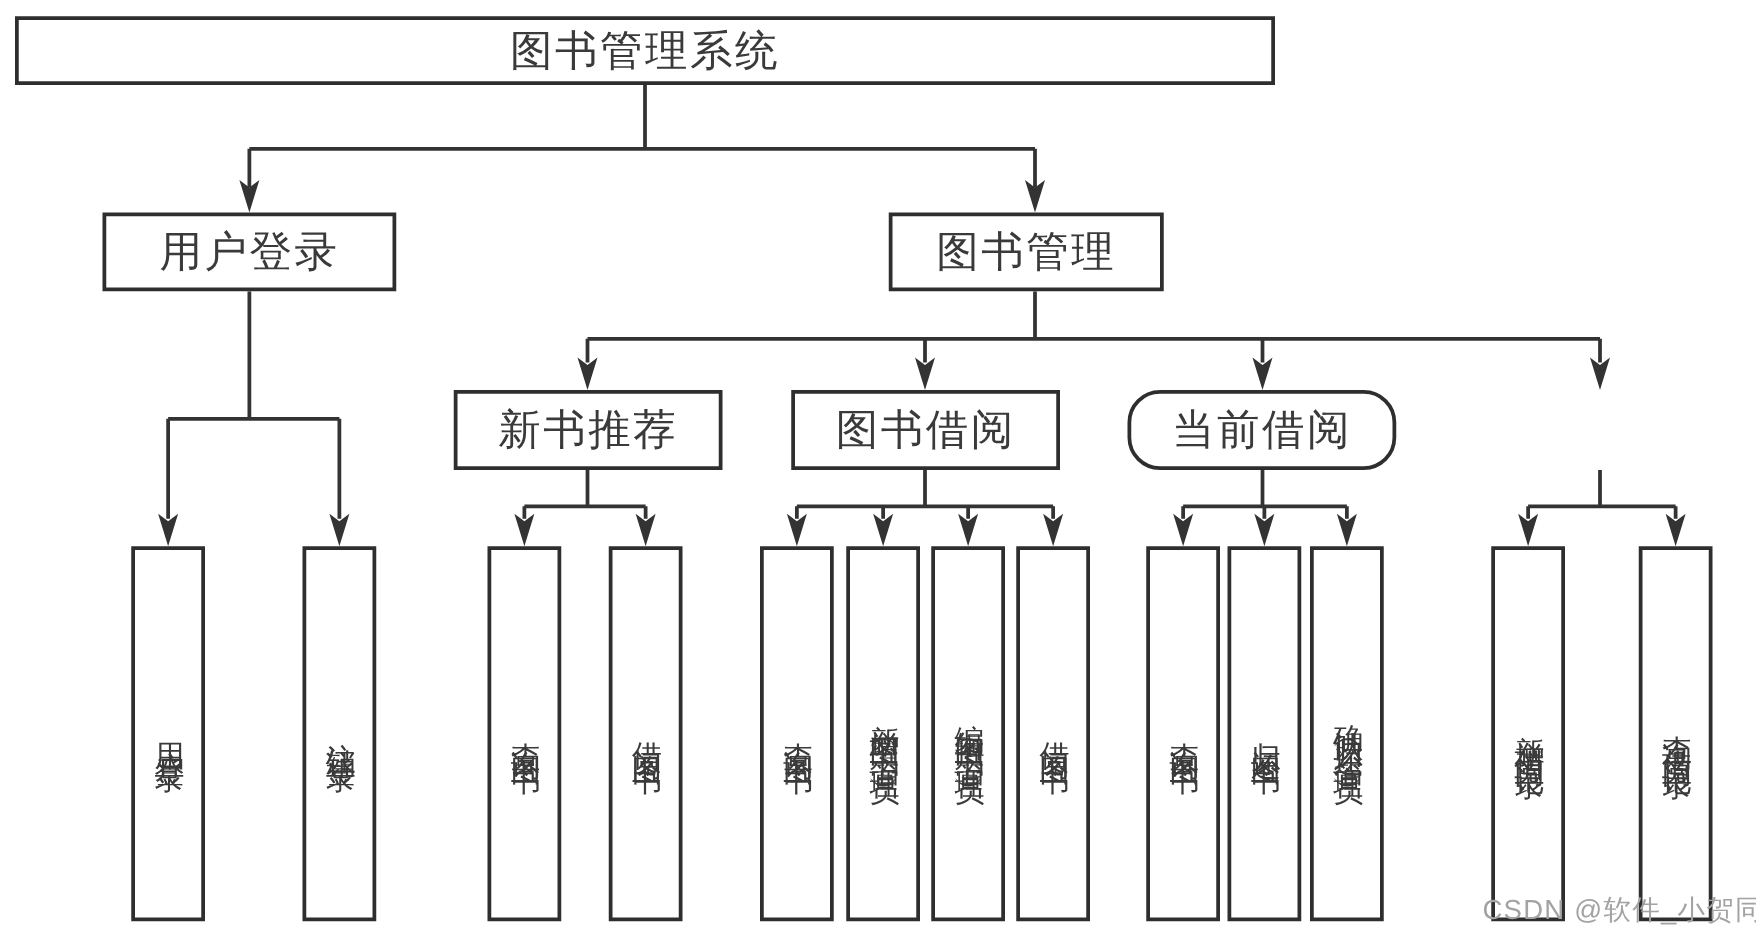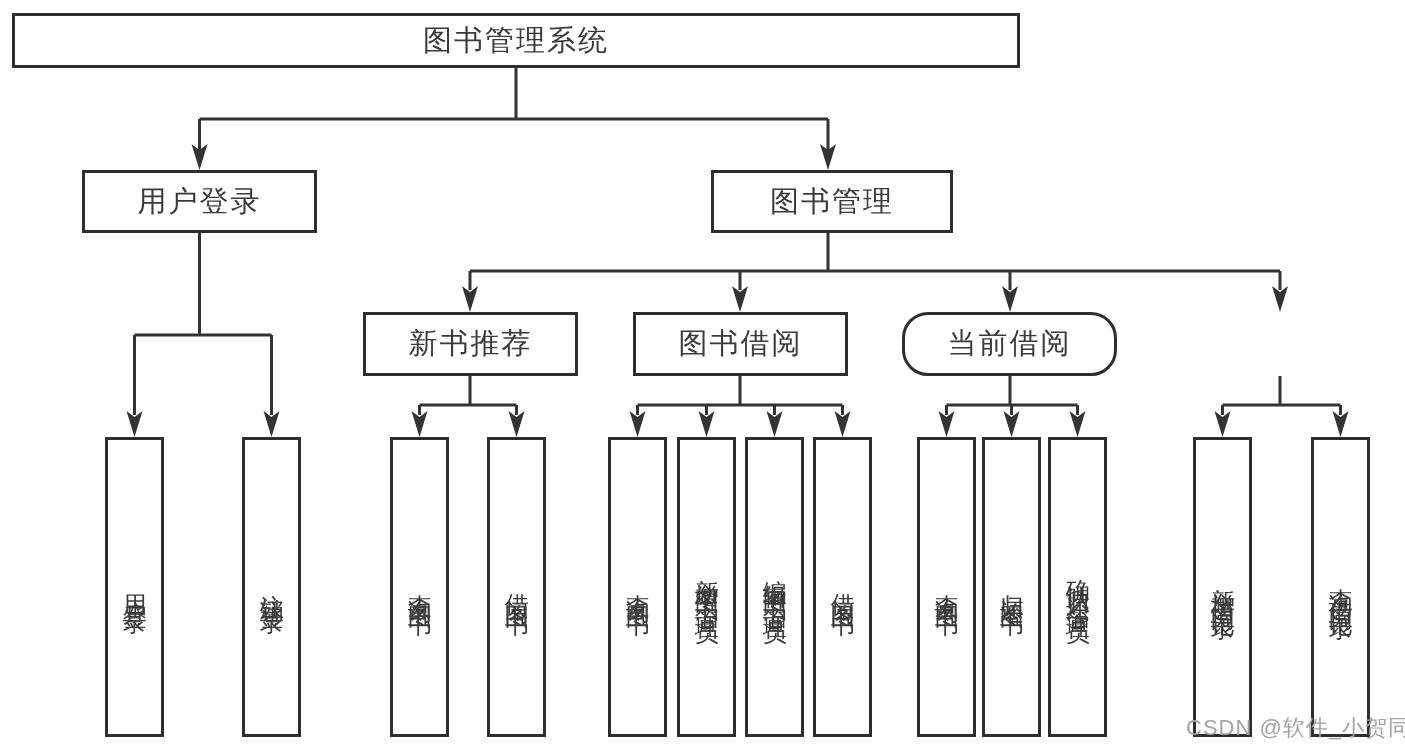--- a/index.html
+++ b/index.html
@@ -18,21 +18,21 @@
   .wires polygon { fill: var(--color-line, #333333); stroke: none; }
   .box {
     position: absolute;
     background: #ffffff;
     border: 3px solid var(--color-border, #2e2e2e);
     display: flex;
     align-items: center;
     justify-content: center;
     text-align: center;
   }
-  .h-box { font-size: 29px; letter-spacing: 2px; }
+  .h-box { font-size: 34px; letter-spacing: 2px; }
   .root { left: 12px; top: 13px; width: 1008px; height: 55px; }
   .lvl1 { top: 170px; height: 63px; }
   .lvl2 { top: 312px; width: 215px; height: 64px; }
   .leaf { top: 437px; width: 59px; height: 300px; }
   .leaf .lbl {
     writing-mode: vertical-rl;
     text-orientation: mixed;
     font-size: 24px;
     letter-spacing: 6px;
     line-height: 1.1;
@@ -96,21 +96,21 @@
     </g>
   </svg>
 
   <div class="box h-box root">
     <span class="lbl">图书管理系统</span>
   </div>
 
   <div class="box h-box lvl1" style="left:82px;width:235px;">
     <span class="lbl">用户登录</span>
   </div>
-  <div class="box h-box lvl1" style="left:711px;width:242px;">
+  <div class="box h-box lvl1" style="left:711px;width:220px;">
     <span class="lbl">图书管理</span>
   </div>
 
   <div class="box h-box lvl2" style="left:363px;">
     <span class="lbl">新书推荐</span>
   </div>
   <div class="box h-box lvl2" style="left:633px;font-family:Liberation Mono, monospace;">
     <span class="lbl">图书借阅</span>
   </div>
   <div class="box h-box lvl2" style="left:902px;border-radius:26px;">

